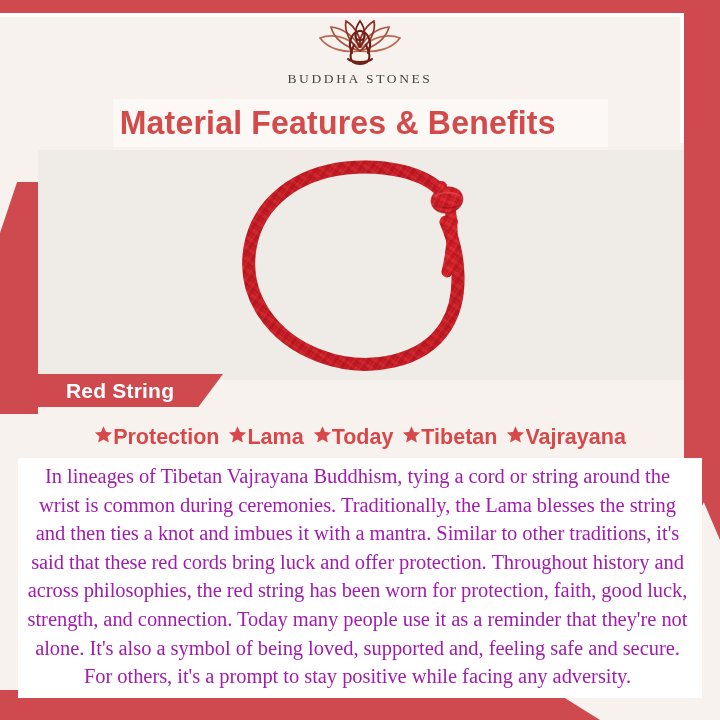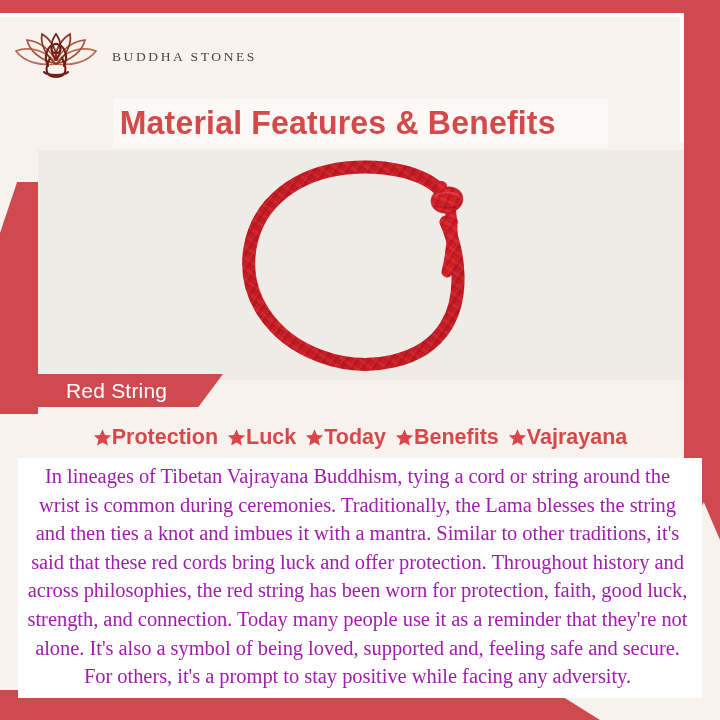--- a/index.html
+++ b/index.html
@@ -34,21 +34,21 @@
   }
   .frame-bottom{
     position:absolute;left:0;bottom:0;width:600px;height:30px;
     background:#cf4a4f;
     clip-path:polygon(0 0,92% 0,100% 100%,0 100%);
   }
 
   
   .header{
     position:absolute;left:0;top:17px;width:720px;height:78px;
-    display:flex;flex-direction:row;align-items:center;justify-content:flex-start;
+    display:flex;flex-direction:column;align-items:center;justify-content:flex-start;
   }
   .logo-mark{width:112px;height:52px;display:block;}
   .logo-word{
     margin-top:2px;
     font-family:"Liberation Serif", serif;
     font-size:13.5px;letter-spacing:2.6px;color:#4a4441;font-weight:400;
     text-align:center;
   }
 
   
@@ -75,32 +75,32 @@
   
   .ribbon{
     position:absolute;left:18px;top:374px;width:205px;height:33px;
     background:#cf4a4f;
     clip-path:polygon(0 0,100% 0,88% 100%,0 100%);
     display:flex;align-items:center;
   }
   .ribbon-label{
     margin-left:48px;
     font-family:"Liberation Sans Narrow","Liberation Sans",sans-serif;
-    font-weight:normal;font-size:21px;color:#ffffff;letter-spacing:.2px;
+    font-weight:bold;font-size:21px;color:#ffffff;letter-spacing:.2px;
     white-space:nowrap;
   }
 
   
   .benefits{
     position:absolute;left:0;top:420px;width:720px;height:34px;
     display:flex;align-items:center;justify-content:center;gap:9px;
     padding:0 48px;box-sizing:border-box;
   }
   .benefit{
-    display:flex;align-items:center;gap:0;white-space:nowrap;
+    display:flex;gap:0;white-space:nowrap;
   }
   .benefit-star{width:19px;height:19px;display:block;flex:0 0 auto;}
   .benefit-label{
     font-family:"Liberation Sans Narrow","Liberation Sans",sans-serif;
     font-weight:bold;font-size:21.5px;color:#d8484a;letter-spacing:0px;
   }
 
   
   .copy-panel{
     position:absolute;left:18px;top:458px;width:684px;height:240px;
@@ -211,33 +211,33 @@
     <span class="benefit">
       <svg class="benefit-star" viewBox="0 0 24 24">
           <path d="M12 1.6 L15.2 8.7 L22.9 9.5 L17.1 14.6 L18.8 22.2 L12 18.2 L5.2 22.2 L6.9 14.6 L1.1 9.5 L8.8 8.7 Z" fill="#d8484a"></path>
         </svg>
       <span class="benefit-label">Protection</span>
     </span>
     <span class="benefit">
       <svg class="benefit-star" viewBox="0 0 24 24">
           <path d="M12 1.6 L15.2 8.7 L22.9 9.5 L17.1 14.6 L18.8 22.2 L12 18.2 L5.2 22.2 L6.9 14.6 L1.1 9.5 L8.8 8.7 Z" fill="#d8484a"></path>
         </svg>
-      <span class="benefit-label">Luck</span>
+      <span class="benefit-label">Lama</span>
     </span>
     <span class="benefit">
       <svg class="benefit-star" viewBox="0 0 24 24">
           <path d="M12 1.6 L15.2 8.7 L22.9 9.5 L17.1 14.6 L18.8 22.2 L12 18.2 L5.2 22.2 L6.9 14.6 L1.1 9.5 L8.8 8.7 Z" fill="#d8484a"></path>
         </svg>
       <span class="benefit-label">Today</span>
     </span>
     <span class="benefit">
       <svg class="benefit-star" viewBox="0 0 24 24">
           <path d="M12 1.6 L15.2 8.7 L22.9 9.5 L17.1 14.6 L18.8 22.2 L12 18.2 L5.2 22.2 L6.9 14.6 L1.1 9.5 L8.8 8.7 Z" fill="#d8484a"></path>
         </svg>
-      <span class="benefit-label">Benefits</span>
+      <span class="benefit-label">Tibetan</span>
     </span>
     <span class="benefit">
       <svg class="benefit-star" viewBox="0 0 24 24">
           <path d="M12 1.6 L15.2 8.7 L22.9 9.5 L17.1 14.6 L18.8 22.2 L12 18.2 L5.2 22.2 L6.9 14.6 L1.1 9.5 L8.8 8.7 Z" fill="#d8484a"></path>
         </svg>
       <span class="benefit-label">Vajrayana</span>
     </span>
   </div>
 
   <div class="copy-panel">

